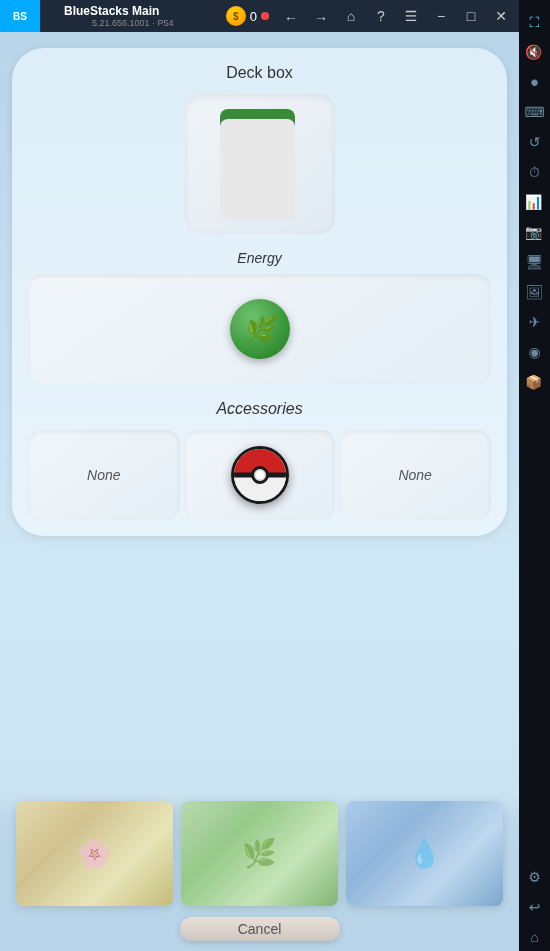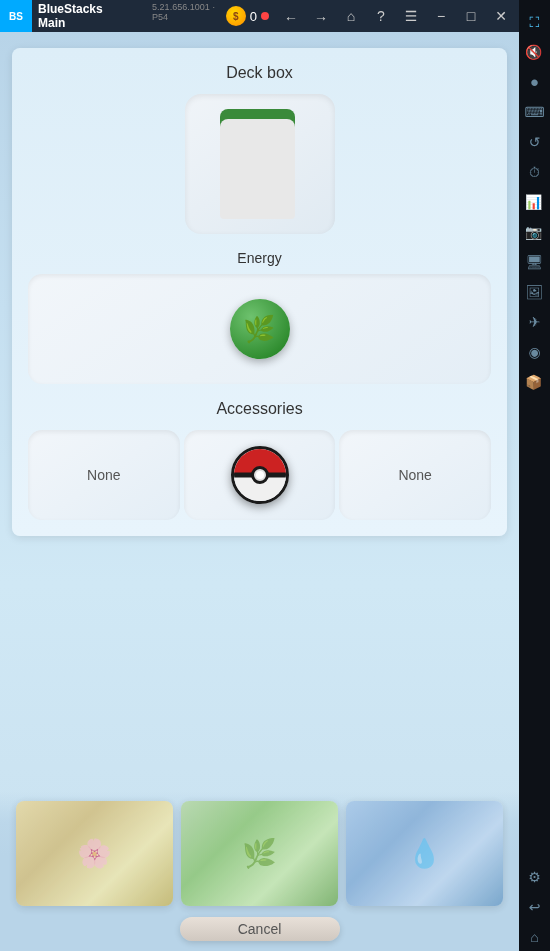--- a/index.html
+++ b/index.html
@@ -18,21 +18,21 @@
       position: absolute;
       top: 0; left: 0;
       width: 519px;
       height: 32px;
       background: #1e2a3a;
       display: flex;
       align-items: center;
       z-index: 100;
     }
     .title-bar-logo {
-      width: 32px;
+      width: 40px;
       height: 32px;
       background: #00aaff;
       display: flex;
       align-items: center;
       justify-content: center;
       font-weight: bold;
       color: white;
       font-size: 10px;
     }
     .title-bar-controls {
@@ -121,21 +121,21 @@
       display: flex;
       flex-direction: column;
       align-items: center;
       padding: 16px 12px;
     }
 
     
     .card-panel {
       width: 100%;
       background: linear-gradient(180deg, #ddeef8 0%, #e8f4fc 100%);
-      border-radius: 8px;
+      border-radius: 32px;
       padding: 16px;
       box-shadow: 0 2px 8px rgba(0,0,0,0.1);
     }
 
     
     .section-title {
       text-align: center;
       font-size: 16px;
       color: #333;
       margin-bottom: 12px;
@@ -199,20 +199,21 @@
       position: absolute;
       top: 38px;
       right: 8px;
     }
 
     
     .row-two-col {
       display: flex;
       gap: 10px;
       margin-bottom: 12px;
+      font-style: italic;
     }
 
     .col-half {
       flex: 1;
     }
 
     .sub-section-title {
       text-align: center;
       font-size: 14px;
       color: #333;
@@ -294,20 +295,21 @@
       padding: 2px 3px;
       font-size: 4px;
       color: #222;
       background: #f0f0d0;
       height: 26px;
     }
 
     
     .accessories-section {
       margin-top: 16px;
+      font-style: italic;
     }
 
     .accessories-row {
       display: flex;
       gap: 4px;
       justify-content: space-between;
     }
 
     .accessory-slot {
       flex: 1;
@@ -442,21 +444,21 @@
       font-size: 14px;
       cursor: pointer;
       box-shadow: 0 2px 6px rgba(0,0,0,0.15);
     }
   </style>
 </head>
 <body>
 
 <div class="title-bar">
   <div class="title-bar-logo">BS</div>
-  <div style="display:flex;flex-direction:row;margin-left:6px;flex:1;">
+  <div style="display:flex;flex-direction:column;margin-left:24px;flex:1;">
     <span style="color:white;font-size:12px;font-weight:bold;">BlueStacks Main</span>
     <span style="color:#888;font-size:9px;padding-left:28px;">5.21.656.1001 · P54</span>
   </div>
 
   <div class="coin-area">
     <div class="coin-icon">$</div>
     <span class="coin-count">0</span>
     <div class="coin-dot"></div>
   </div>
 

